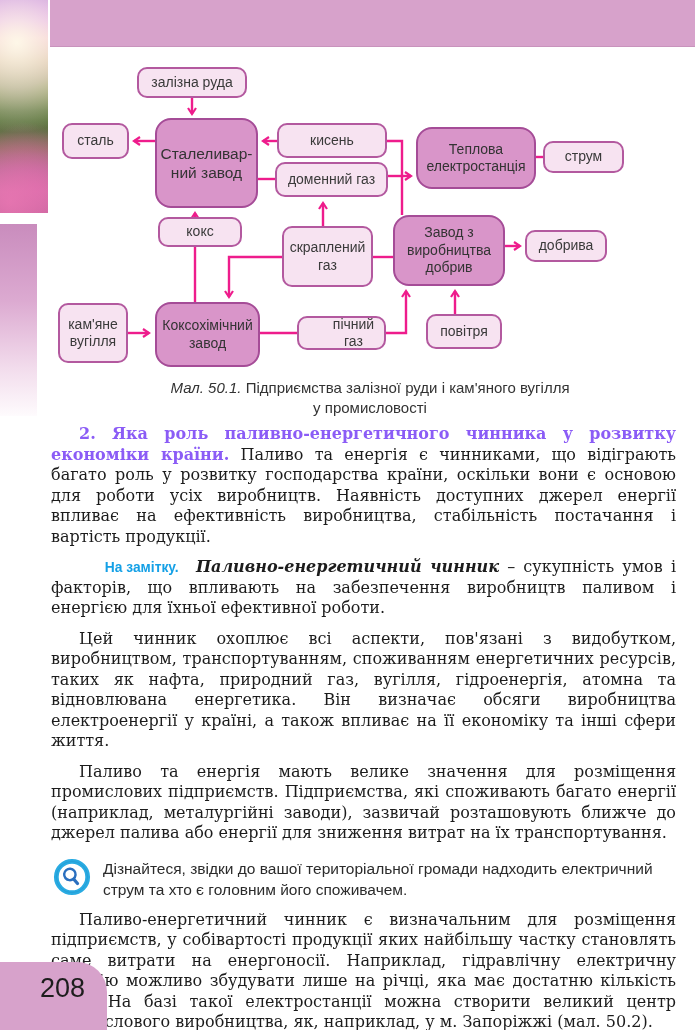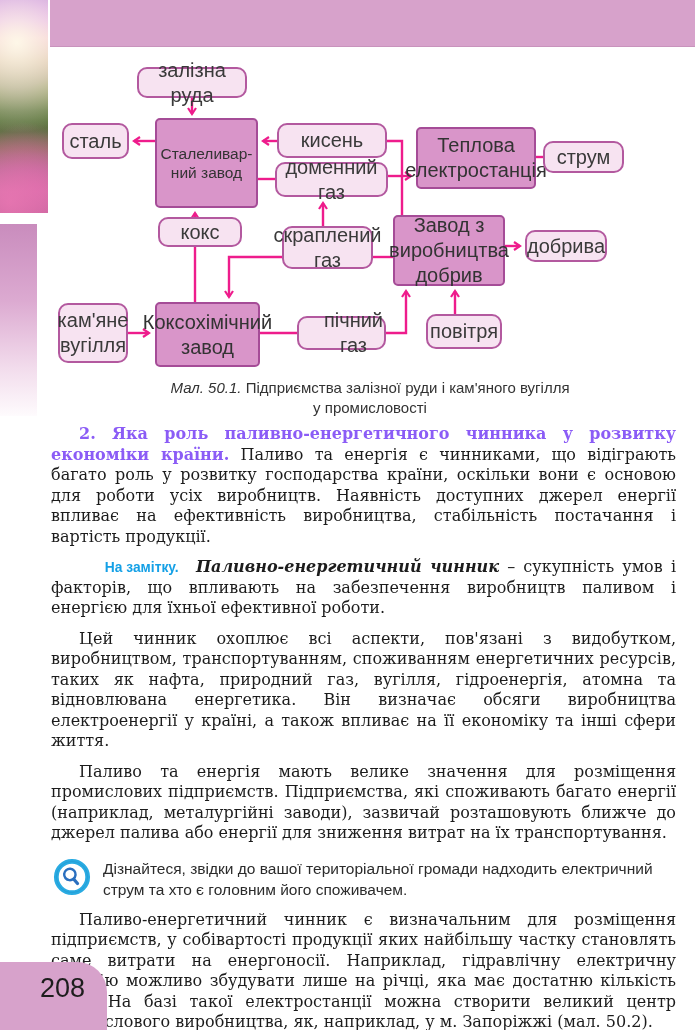--- a/index.html
+++ b/index.html
@@ -21,33 +21,33 @@
     background:#d7a2cb;border-bottom:1px solid #c893bc;}
   .pagenum-box{position:absolute;left:0;top:962px;width:107px;height:68px;
     background:#d7a2cb;border-top-right-radius:30px;}
   .pagenum-box span{position:absolute;left:40px;top:11px;font-size:27px;color:#1d1d1d;
     font-family:"Liberation Sans",sans-serif;}
 
   
   .diagram{position:absolute;left:50px;top:57px;width:600px;height:315px;}
   .diagram svg{position:absolute;left:0;top:0;}
   .box{position:absolute;box-sizing:border-box;display:flex;align-items:center;justify-content:center;
-    text-align:center;white-space:pre-line;font-size:20px;line-height:1.25;color:#3a3a3a;
+    text-align:center;white-space:pre-line;font-size:14px;line-height:1.25;color:#3a3a3a;
     border:2px solid #b3599f;border-radius:10px;background:#f7e3f1;padding:2px 4px;}
-  .box.dark{background:#d995c9;border-color:#a54c97;border-radius:5px;color:#333;}
+  .box.dark{background:#d995c9;border-color:#a54c97;border-radius:16px;color:#333;}
 
   .b-zalizna  {left:87px; top:10px; width:110px;height:31px;}
   .b-stal     {left:12px; top:66px; width:67px; height:36px;}
   .b-staleliv {left:105px;top:61px; width:103px;height:90px;font-size:15.5px;}
   .b-kysen    {left:227px;top:66px; width:110px;height:35px;}
   .b-domen    {left:225px;top:105px;width:113px;height:35px;}
   .b-teplova  {left:366px;top:70px; width:120px;height:62px;}
   .b-strum    {left:493px;top:84px; width:81px; height:32px;}
   .b-koks     {left:108px;top:160px;width:84px; height:30px;}
-  .b-skrapl   {left:232px;top:169px;width:91px; height:43px;}
+  .b-skrapl   {left:232px;top:169px;width:91px; height:61px;}
   .b-zavod    {left:343px;top:158px;width:112px;height:71px;}
   .b-dobryva  {left:475px;top:173px;width:82px; height:32px;}
   .b-kamiane  {left:8px;  top:246px;width:70px; height:60px;}
   .b-koksokhim{left:105px;top:245px;width:105px;height:65px;}
   .b-pichnyi  {left:247px;top:259px;width:89px; height:34px;padding-left:28px;}
   .b-povitria {left:376px;top:257px;width:76px; height:35px;}
 
   .caption{position:absolute;left:60px;top:378px;width:620px;text-align:center;
     font-size:15px;line-height:20px;color:#333;}
   .caption .fig{font-style:italic;}

